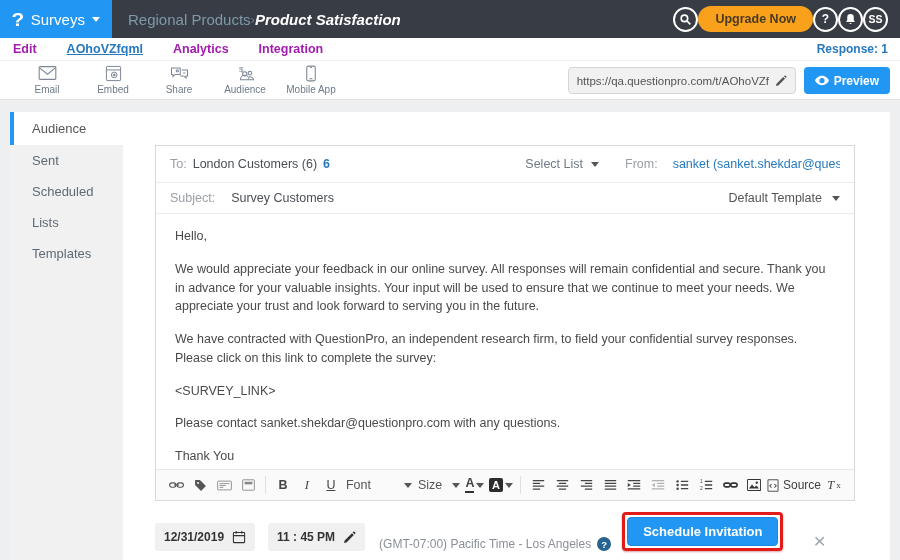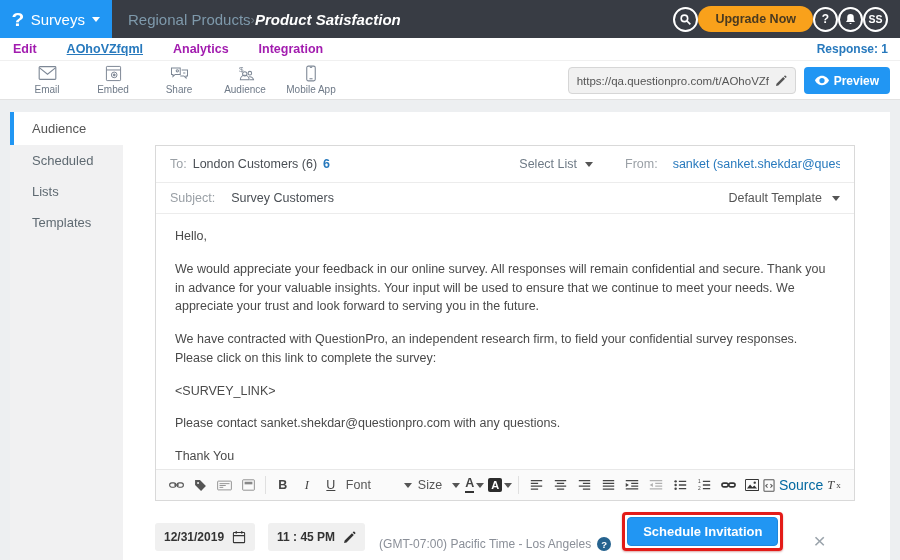--- a/index.html
+++ b/index.html
@@ -89,21 +89,21 @@
   }
   .row-to{
     height:37px; border-bottom:1px solid #ececec; display:flex; align-items:center;
     padding:0 14px; font-size:12.5px; gap:6px;
   }
   .field-label{ color:#9aa0a6; }
   .to-value{ color:#4a4f55; }
   .to-count{ color:#2779bd; font-weight:bold; }
   .select-list{ margin-left:auto; display:flex; align-items:center; gap:8px; color:#6e7a86; cursor:pointer; }
   .caret-dark{ width:0; height:0; border-left:4px solid transparent; border-right:4px solid transparent; border-top:5px solid #555; }
-  .from-group{ display:flex; align-items:center; gap:15px; margin-left:26px; max-width:215px; }
+  .from-group{ display:flex; align-items:center; gap:15px; margin-left:20px; max-width:215px; }
   .from-value{ color:#2779bd; white-space:nowrap; overflow:hidden; }
   .row-subject{
     height:31px; border-bottom:1px solid #ececec; display:flex; align-items:center;
     padding:0 14px; font-size:12.5px; gap:16px;
   }
   .subject-value{ color:#4a4f55; }
   .template-select{ margin-left:auto; display:flex; align-items:center; gap:10px; color:#555; cursor:pointer; }
 
   .email-body{ padding:13px 19px; font-size:12.5px; color:#4a4a4a; line-height:1.5; }
   .email-body p{ margin-bottom:14px; }
@@ -118,21 +118,21 @@
   }
   .tb-btn.wide{ min-width:58px; justify-content:space-between; color:#555; }
   .tb-sep{ width:1px; height:18px; background:#e0e0e0; margin:0 5px; }
   .tb-bold{ font-weight:bold; }
   .tb-italic{ font-style:italic; font-family:"Liberation Serif",serif; }
   .tb-underline{ text-decoration:underline; }
   .tb-colorA{ font-weight:bold; border-bottom:2px solid #333; line-height:1; padding-bottom:1px; }
   .tb-bgA{ background:#2b2b2b; color:#fff; font-weight:bold; border-radius:2px; padding:0 3px; line-height:14px; font-size:11px; }
   .tb-tx{ font-style:italic; font-family:"Liberation Serif",serif; }
   .tb-tx sub{ font-size:9px; font-style:normal; }
-  .tb-source-label{ font-size:14px; color:#0369a1; margin-left:2px; }
+  .tb-source-label{ font-size:12px; color:#404040; margin-left:2px; }
   .disabled{ opacity:.4; }
 
   
   .schedule-row{
     position:absolute; left:145px; top:400px; display:flex; align-items:flex-end;
   }
   .pill-field{
     height:28px; background:#f0f0f0; border-radius:3px; display:flex; align-items:center;
     gap:8px; padding:0 9px; font-size:12px; color:#333; font-weight:bold; cursor:pointer;
   }
@@ -274,20 +274,21 @@
       </span>
       <span>Preview</span>
     </button>
   </div>
 </div>
 
 <div class="card">
 
   <div class="sidebar">
     <div class="side-item active">Audience</div>
+    <div class="side-item">Sent</div>
     <div class="side-item">Scheduled</div>
     <div class="side-item">Lists</div>
     <div class="side-item">Templates</div>
   </div>
 
   <div class="editor">
     <div class="row-to">
       <span class="field-label">To:</span>
       <span class="to-value">London Customers (6)</span>
       <span class="to-count">6</span>

